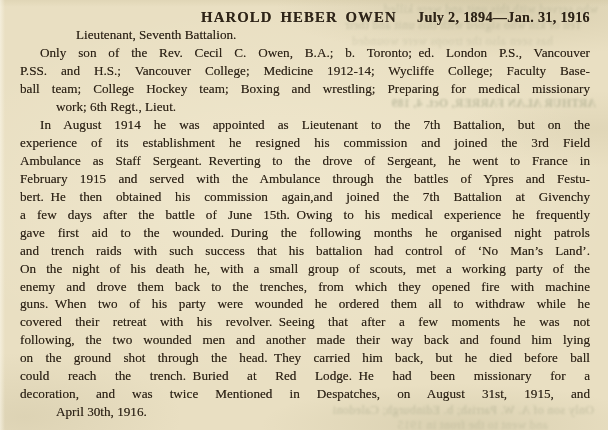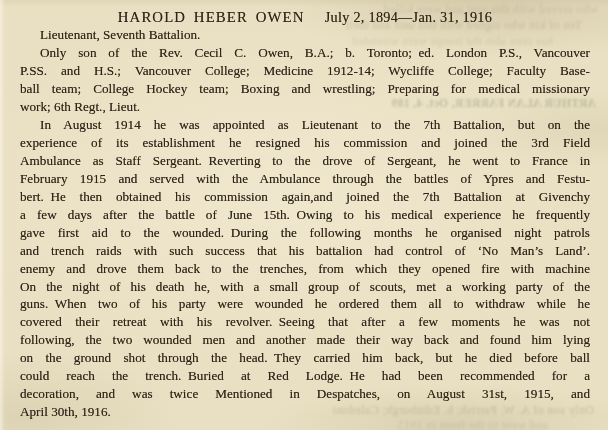--- a/index.html
+++ b/index.html
@@ -35,28 +35,30 @@
     height: 17.95px;
     line-height: 17.95px;
     text-align: justify;
     text-align-last: justify;
     white-space: nowrap;
     overflow: visible;
   }
   .line.end {
     text-align: left;
     text-align-last: left;
+    margin-left: 36px;
   }
   .line.ind { padding-left: 20px; }
 
   .header-line {
     height: 18.4px;
     line-height: 18.4px;
-    text-align: center;
+    text-align: right;
     white-space: nowrap;
+    font-weight: bold;
   }
   .entry-name {
     font-size: 14.8px;
     letter-spacing: 1.1px;
     word-spacing: 3px;
   }
   .entry-dates {
     font-size: 14.2px;
     margin-left: 17px;
     letter-spacing: 0.3px;
@@ -107,24 +109,24 @@
     <div class="line">ball team; College Hockey team; Boxing and wrestling; Preparing for medical missionary</div>
     <div class="line end">work; 6th Regt., Lieut.</div>
     <div class="line ind">In August 1914 he was appointed as Lieutenant to the 7th Battalion, but on the</div>
     <div class="line">experience of its establishment he resigned his commission and joined the 3rd Field</div>
     <div class="line">Ambulance as Staff Sergeant. Reverting to the drove of Sergeant, he went to France in</div>
     <div class="line">February 1915 and served with the Ambulance through the battles of Ypres and Festu-</div>
     <div class="line">bert. He then obtained his commission again,and joined the 7th Battalion at Givenchy</div>
     <div class="line">a few days after the battle of June 15th. Owing to his medical experience he frequently</div>
     <div class="line">gave first aid to the wounded. During the following months he organised night patrols</div>
     <div class="line">and trench raids with such success that his battalion had control of ‘No Man’s Land’.</div>
+    <div class="line">On the night of his death he, with a small group of scouts, met a working party of the</div>
     <div class="line">enemy and drove them back to the trenches, from which they opened fire with machine</div>
-    <div class="line">On the night of his death he, with a small group of scouts, met a working party of the</div>
     <div class="line">guns. When two of his party were wounded he ordered them all to withdraw while he</div>
     <div class="line">covered their retreat with his revolver. Seeing that after a few moments he was not</div>
     <div class="line">following, the two wounded men and another made their way back and found him lying</div>
     <div class="line">on the ground shot through the head. They carried him back, but he died before ball</div>
-    <div class="line">could reach the trench. Buried at Red Lodge. He had been recommended for a</div>
+    <div class="line">could reach the trench. Buried at Red Lodge. He had been missionary for a</div>
     <div class="line">decoration, and was twice Mentioned in Despatches, on August 31st, 1915, and</div>
     <div class="line end">April 30th, 1916.</div>
   </div>
 
 </div>
 
 </body></html>

